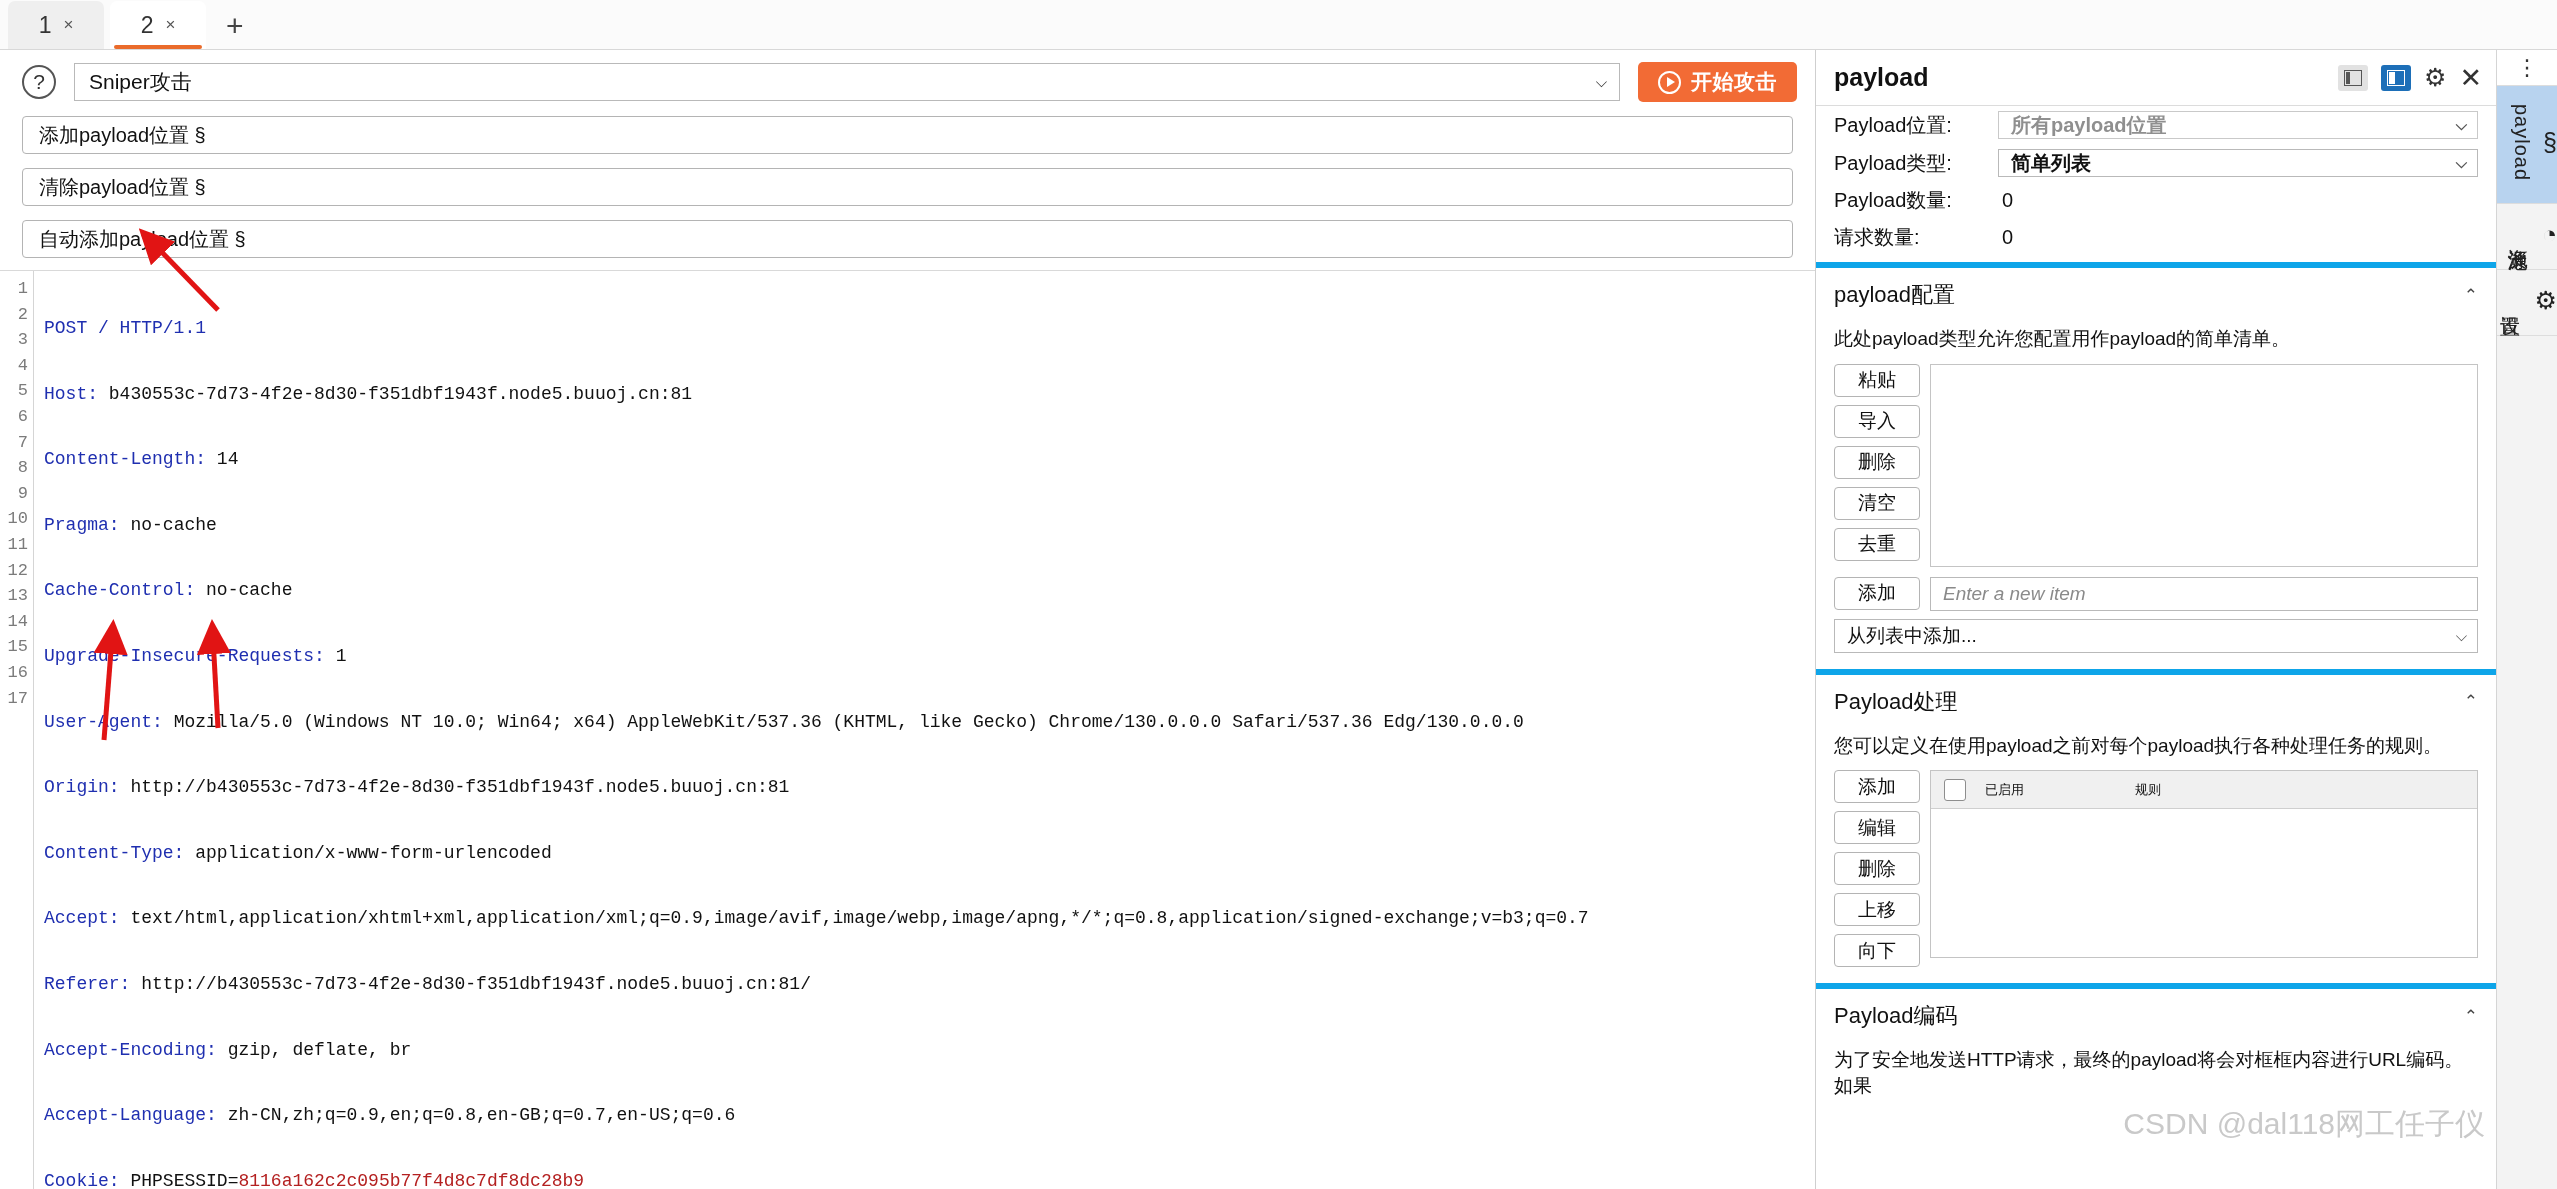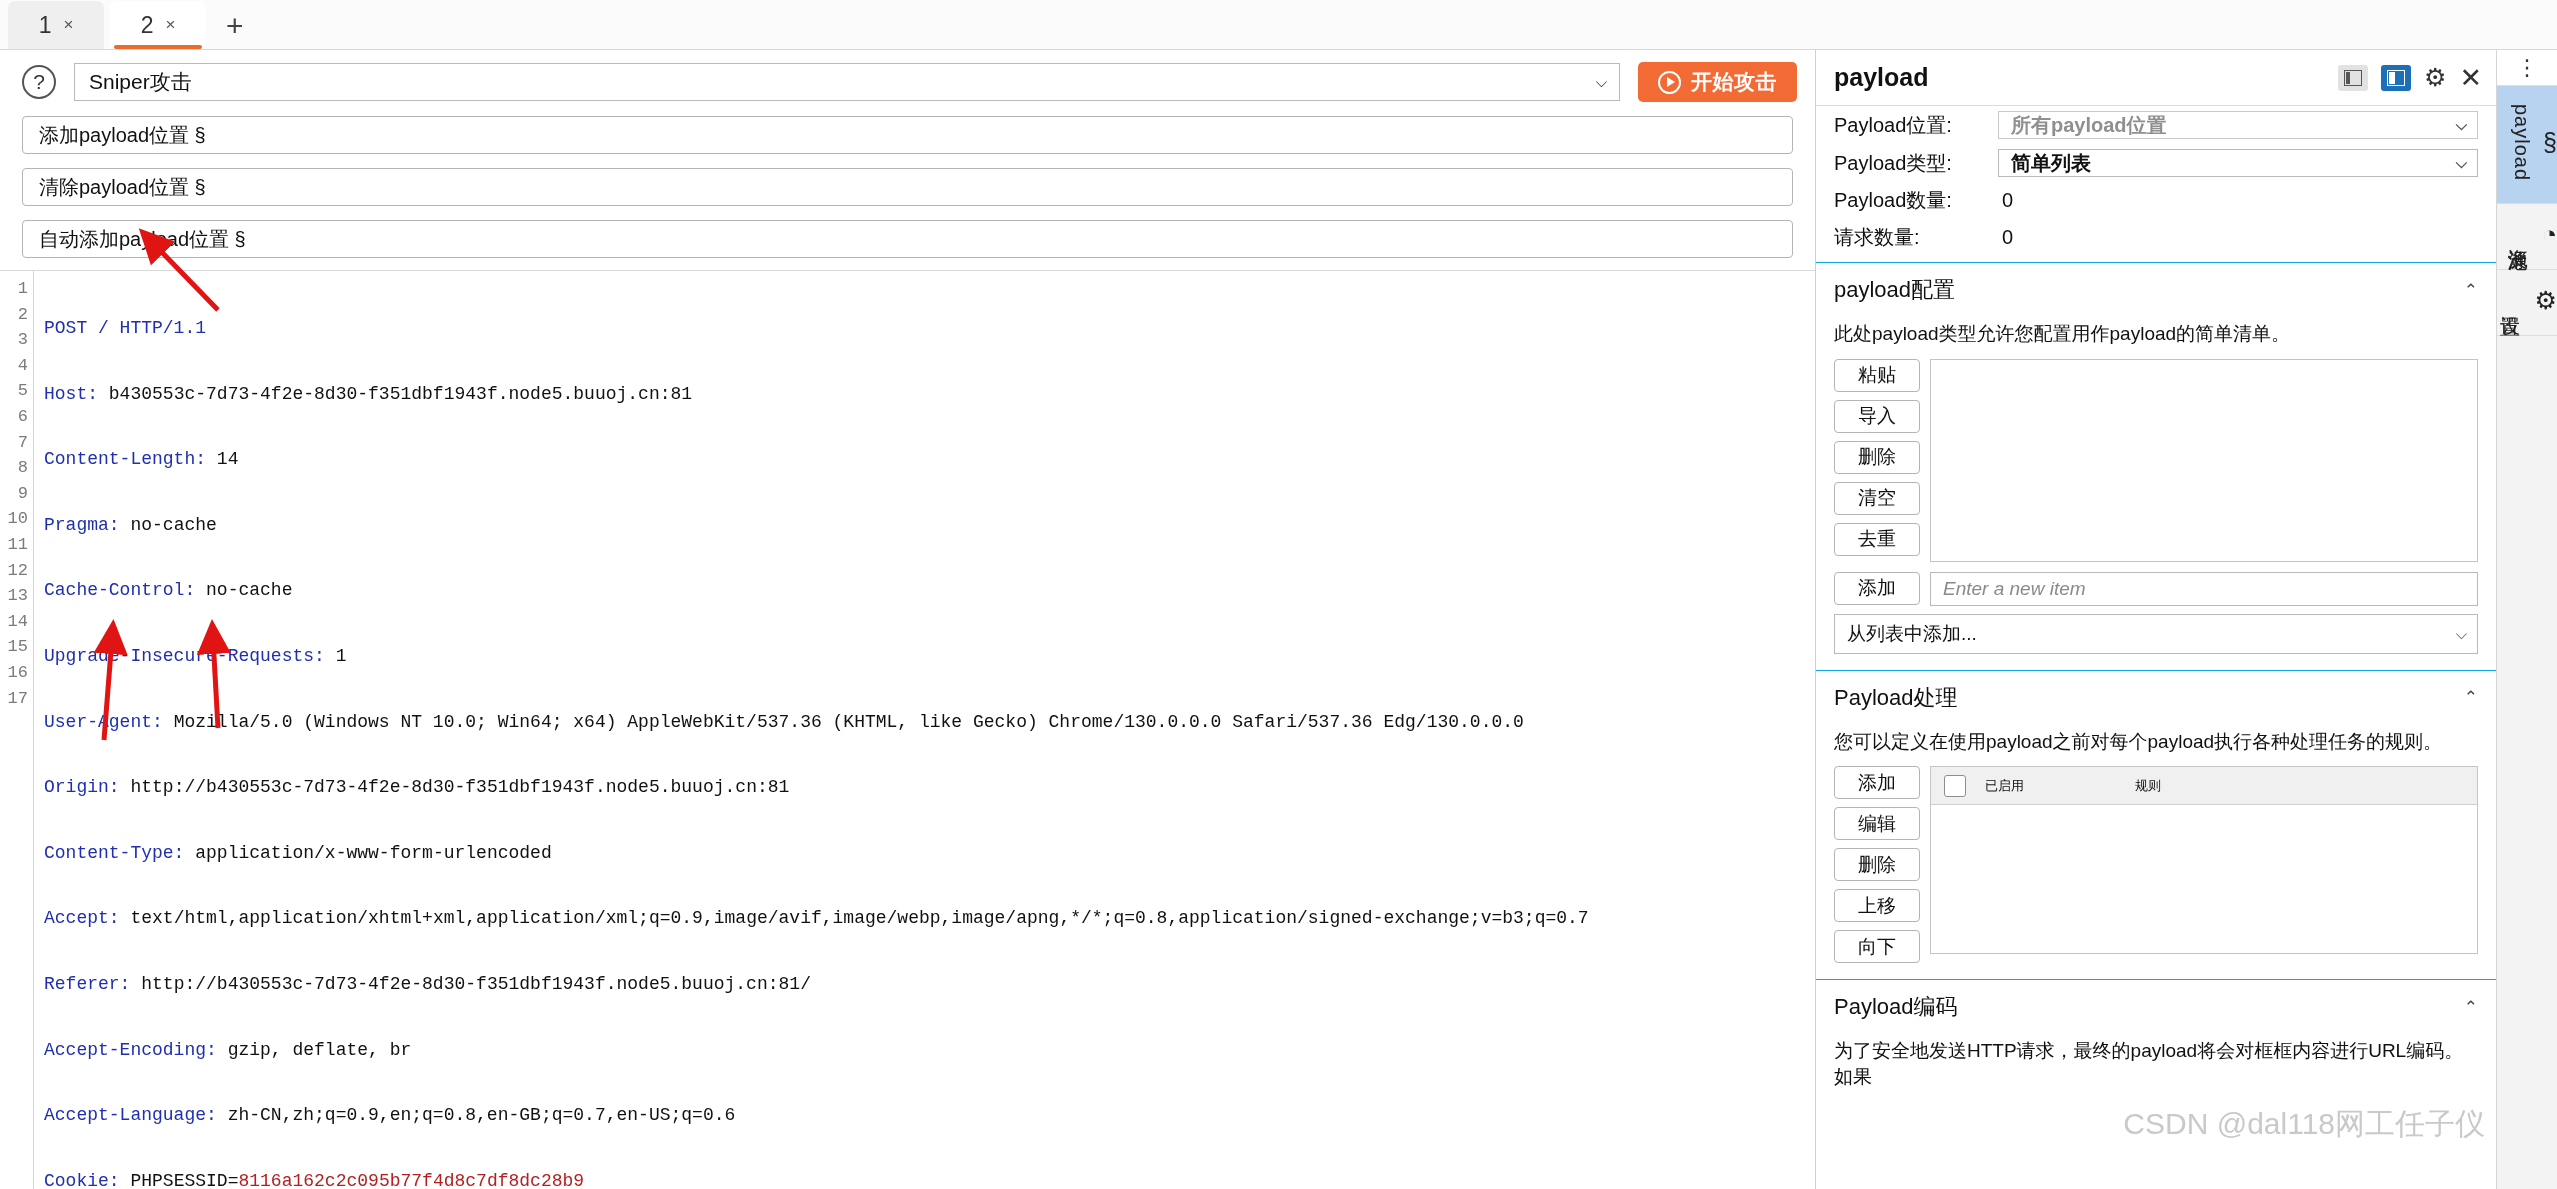--- a/index.html
+++ b/index.html
@@ -132,21 +132,21 @@
   .select-box {
     flex: 1 1 auto; height: 28px; border: 1px solid #b9b9b9; background: #fff;
     display: flex; align-items: center; padding: 0 10px 0 12px; font-size: 20px; color: #111; font-weight: bold;
   }
   .select-box.disabled { color: #8f8f8f; background: #fff; border-color: #c9c9c9; }
   .select-box .caret { margin-left: auto; color: #555; font-size: 15px; }
   .field-value { font-size: 20px; color: #111; padding-left: 4px; }
 
   .section-head {
     display: flex; align-items: center; padding: 12px 18px 10px 18px;
-    border-top: 1px solid #0ea5e9; margin-top: 6px;
+    border-top: 6px solid #0ea5e9; margin-top: 6px;
   }
   .section-title { font-size: 22px; color: #111; }
   .chev { margin-left: auto; color: #444; font-size: 17px; }
   .section-desc { padding: 6px 18px 12px 18px; font-size: 19px; color: #111; line-height: 1.35; }
 
   .btn-list-row { display: flex; padding: 0 18px 10px 18px; gap: 10px; align-items: flex-start; }
   .btn-col { display: flex; flex-direction: column; gap: 8px; flex: 0 0 86px; }
   .sbtn {
     height: 33px; border: 1px solid #b4b4b4; border-radius: 4px; background: #fff;
     display: flex; align-items: center; justify-content: center; font-size: 19px; color: #111;
@@ -164,21 +164,21 @@
   .th-cell.c1 { width: 150px; flex: 0 0 150px; }
 
   .add-row { display: flex; padding: 0 18px 8px 18px; gap: 10px; }
   .add-input {
     flex: 1 1 auto; height: 34px; border: 1px solid #b9b9b9; background: #fff;
     display: flex; align-items: center; padding: 0 12px;
     font-size: 19px; font-style: italic; color: #8a8a8a;
   }
   .fromlist-row { padding: 0 18px 10px 18px; }
   .fromlist {
-    height: 40px; border: 1px solid #b9b9b9; background: #fff; display: flex;
+    height: 34px; border: 1px solid #b9b9b9; background: #fff; display: flex;
     align-items: center; padding: 0 10px 0 12px; font-size: 19px; color: #111;
   }
   .fromlist .caret { margin-left: auto; color: #555; font-size: 15px; }
 
   
   .rail-item {
     display: flex; flex-direction: column; align-items: center; gap: 10px;
     padding: 18px 0 22px 0; border-bottom: 1px solid #dddddd;
     writing-mode: vertical-rl; font-size: 20px; color: #222;
   }

